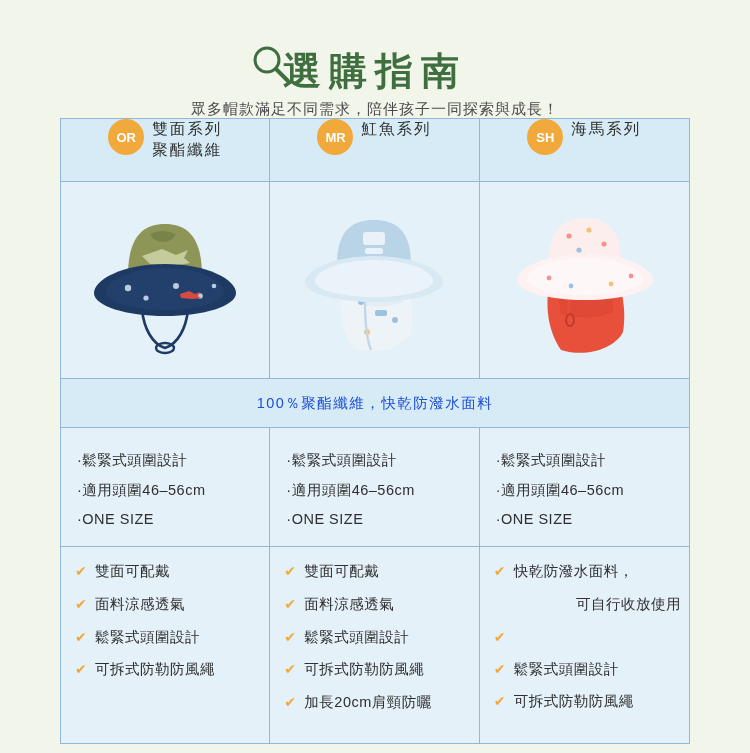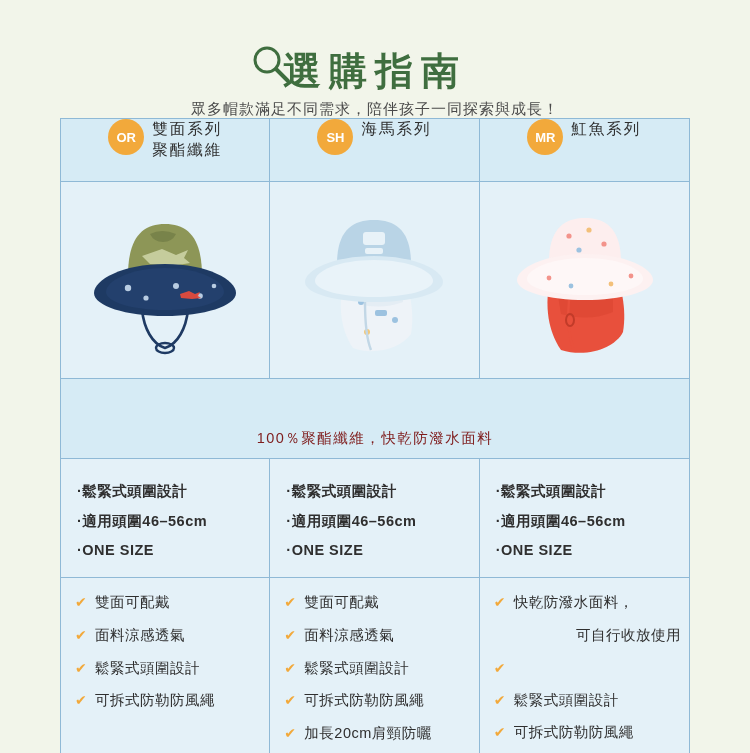--- a/index.html
+++ b/index.html
@@ -106,43 +106,41 @@
     align-items: center;
     justify-content: center;
     background: #e4f1f8;
   }
   .hat { position: relative; width: 170px; height: 165px; }
 
   
   .row-mat { border-bottom: 1px solid #8fb9d6; background: #d6ebf5; }
   .mat-cell {
     width: 630px;
-    height: 39px;
+    height: 48px;
     display: flex;
     align-items: center;
     justify-content: center;
     font-size: 14.5px;
-    color: #7f1d1d;
+    color: #1d4ed8;
     letter-spacing: 1.5px;
-    margin-top: 40px;
   }
 
   
   .row-spec { border-bottom: 1px solid #8fb9d6; background: #e4f1f8; }
   .spec-cell {
     height: 118px;
     padding: 18px 0 0 16px;
   }
   .spec-line {
     font-size: 14.5px;
     color: #2f2f2f;
     letter-spacing: 0.5px;
     line-height: 2.05;
     white-space: nowrap;
-    font-weight: bold;
   }
 
   
   .row-feat { background: #e4f1f8; }
   .feat-cell {
     min-height: 196px;
     padding: 14px 8px 10px 14px;
   }
   .feat-line {
     display: flex;
@@ -185,28 +183,28 @@
         <div class="head-cell">
           <div class="badge">OR</div>
           <div class="head-label">
             <div>雙面系列</div>
             <div>聚酯纖維</div>
           </div>
         </div>
       </div>
       <div class="cell">
         <div class="head-cell">
+          <div class="badge">MR</div>
+          <div class="head-label">魟魚系列</div>
+        </div>
+      </div>
+      <div class="cell">
+        <div class="head-cell">
           <div class="badge">SH</div>
           <div class="head-label">海馬系列</div>
-        </div>
-      </div>
-      <div class="cell">
-        <div class="head-cell">
-          <div class="badge">MR</div>
-          <div class="head-label">魟魚系列</div>
         </div>
       </div>
     </div>
 
     <div class="row row-img">
 
       <div class="cell">
         <div class="img-cell">
           <svg class="hat" viewBox="0 0 170 165">
 

